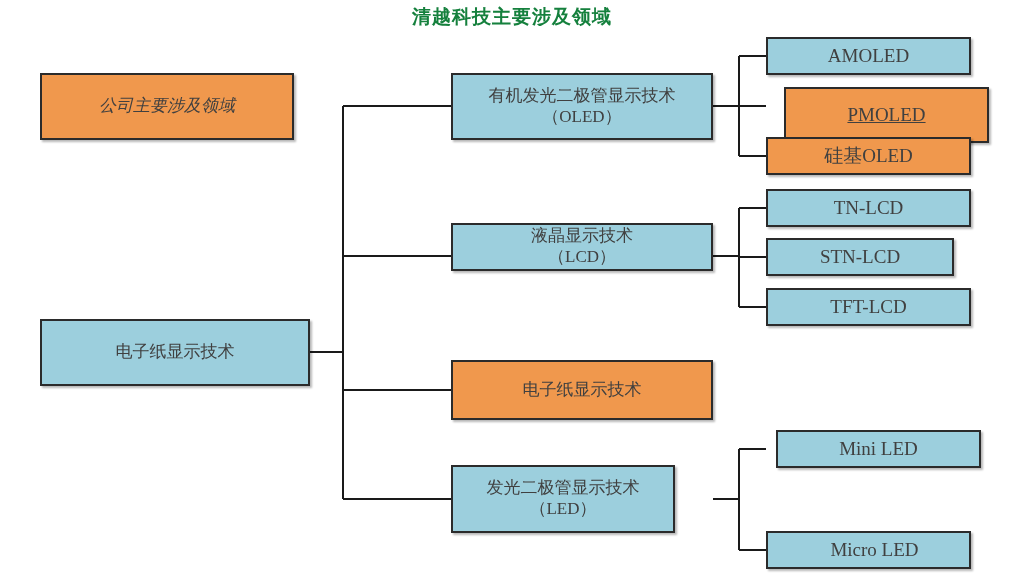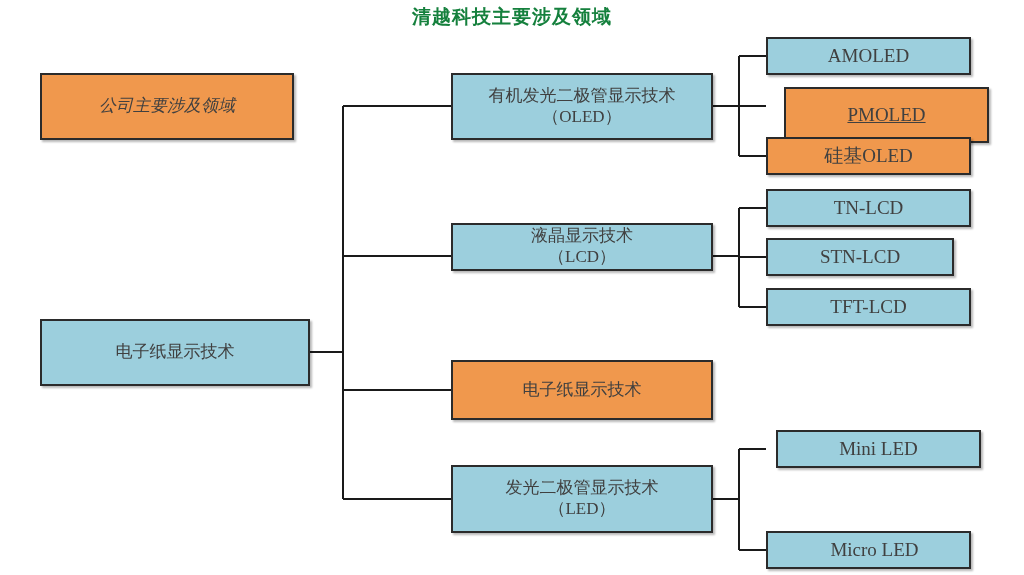--- a/index.html
+++ b/index.html
@@ -113,21 +113,21 @@
 
   <div class="node fill-blue lvl1" style="left:451px; top:223px; width:262px; height:48px;">
     <span class="lbl">液晶显示技术
 （LCD）</span>
   </div>
 
   <div class="node fill-orange lvl1" style="left:451px; top:360px; width:262px; height:60px;">
     <span class="lbl">电子纸显示技术</span>
   </div>
 
-  <div class="node fill-blue lvl1" style="left:451px; top:465px; width:262px; height:68px;">
+  <div class="node fill-blue lvl1" style="left:451px; top:465px; width:224px; height:68px;">
     <span class="lbl">发光二极管显示技术
 （LED）</span>
   </div>
 
   <div class="node fill-blue lvl2" style="left:766px; top:37px; width:205px; height:38px;">
     <span class="lbl">AMOLED</span>
   </div>
 
   <div class="node fill-orange lvl2" style="left:784px; top:87px; width:205px; height:56px;text-decoration:underline;">
     <span class="lbl">PMOLED</span>

